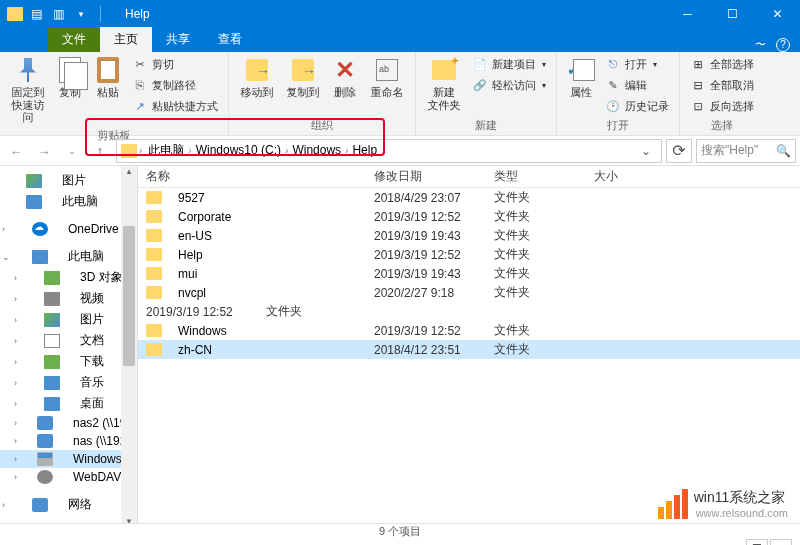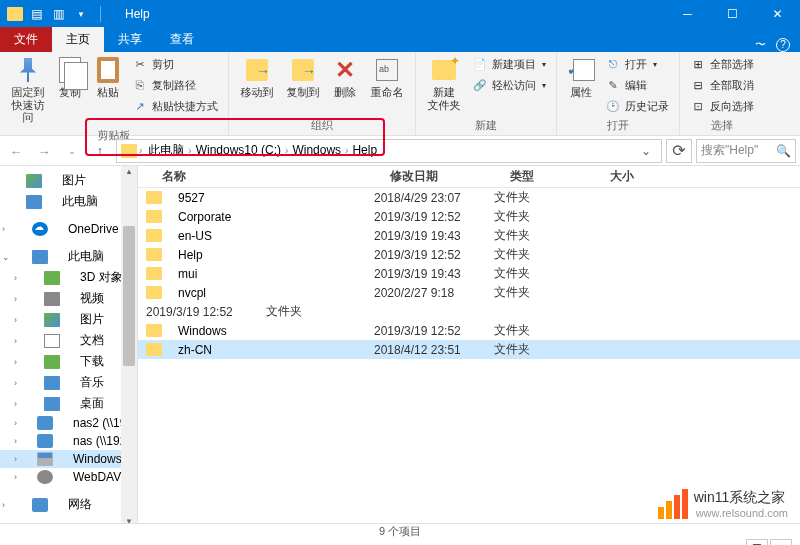--- a/index.html
+++ b/index.html
@@ -11,21 +11,21 @@
 .titlebar .qat-icon { width: 18px; height: 18px; display: flex; align-items: center; justify-content: center; }
 .titlebar .folder-ico { width: 16px; height: 14px; background: #ffd86b; border-radius: 1px; position: relative; }
 .titlebar .title-text { margin-left: 12px; }
 .titlebar .divider { width: 1px; height: 16px; background: rgba(255,255,255,0.4); margin: 0 6px; }
 .win-controls { margin-left: auto; display: flex; }
 .win-btn { width: 45px; height: 28px; display: flex; align-items: center; justify-content: center; color: #fff; }
 
 
 .ribbon-tabs { height: 24px; background: #0078d7; display: flex; align-items: flex-end; font-size: 12px; }
 .ribbon-tab { padding: 4px 14px; color: #fff; cursor: pointer; }
-.ribbon-tab.file { background: #b91c1c; }
+.ribbon-tab.file { background: #4d7c0f; margin-left: 48px; }
 .ribbon-tab.active { background: #f3f3f3; color: #000; }
 .ribbon-collapse { margin-left: auto; padding: 0 10px; color: #fff; display: flex; gap: 10px; align-items: center; }
 
 
 .ribbon { height: 84px; background: #f3f3f3; border-bottom: 1px solid #e1e1e1; display: flex; font-size: 11px; }
 .ribbon-group { display: flex; flex-direction: column; border-right: 1px solid #e1e1e1; padding: 2px 6px 0; }
 .ribbon-group-content { flex: 1; display: flex; align-items: flex-start; gap: 2px; }
 .ribbon-group-label { text-align: center; color: #666; font-size: 11px; padding: 2px 0; }
 .rbtn-lg { display: flex; flex-direction: column; align-items: center; width: 44px; padding: 2px; gap: 2px; cursor: pointer; }
 .rbtn-lg .ico { width: 28px; height: 28px; display: flex; align-items: center; justify-content: center; }
@@ -90,21 +90,21 @@
 .nico.doc { background: #fff; border: 1px solid #888; }
 .nico.dl { background: #6ab04c; border-radius: 1px; }
 .nico.mus { background: #4a90d0; border-radius: 1px; }
 .nico.desk { background: #4a90d0; border-radius: 1px; }
 .nico.obj { background: #6ab04c; border-radius: 1px; }
 .nav-scroll { position: absolute; right: 0; top: 0; width: 16px; height: 100%; background: #f0f0f0; }
 .nav-scroll-thumb { position: absolute; left: 2px; width: 12px; background: #c0c0c0; border-radius: 2px; }
 
 .content { flex: 1; display: flex; flex-direction: column; }
 .col-headers { height: 22px; display: flex; align-items: center; border-bottom: 1px solid #e8e8e8; font-size: 12px; color: #444; }
-.col-headers > div { padding: 0 24px; font-weight: bold; }
+.col-headers > div { padding: 0 8px; }
 .col-name { width: 228px; }
 .col-date { width: 120px; }
 .col-type { width: 100px; }
 .col-size { width: 80px; }
 .file-list { flex: 1; overflow: auto; font-size: 12px; }
 .file-row { height: 19px; display: flex; align-items: center; cursor: pointer; }
 .file-row.selected { background: #cce8ff; }
 .file-row .c-name { width: 228px; display: flex; align-items: center; gap: 16px; padding-left: 8px; }
 .file-row .fico { width: 16px; height: 13px; background: #ffd86b; border-radius: 1px; flex-shrink: 0; }
 .file-row .c-date { width: 120px; padding: 0 8px; color: #333; }

